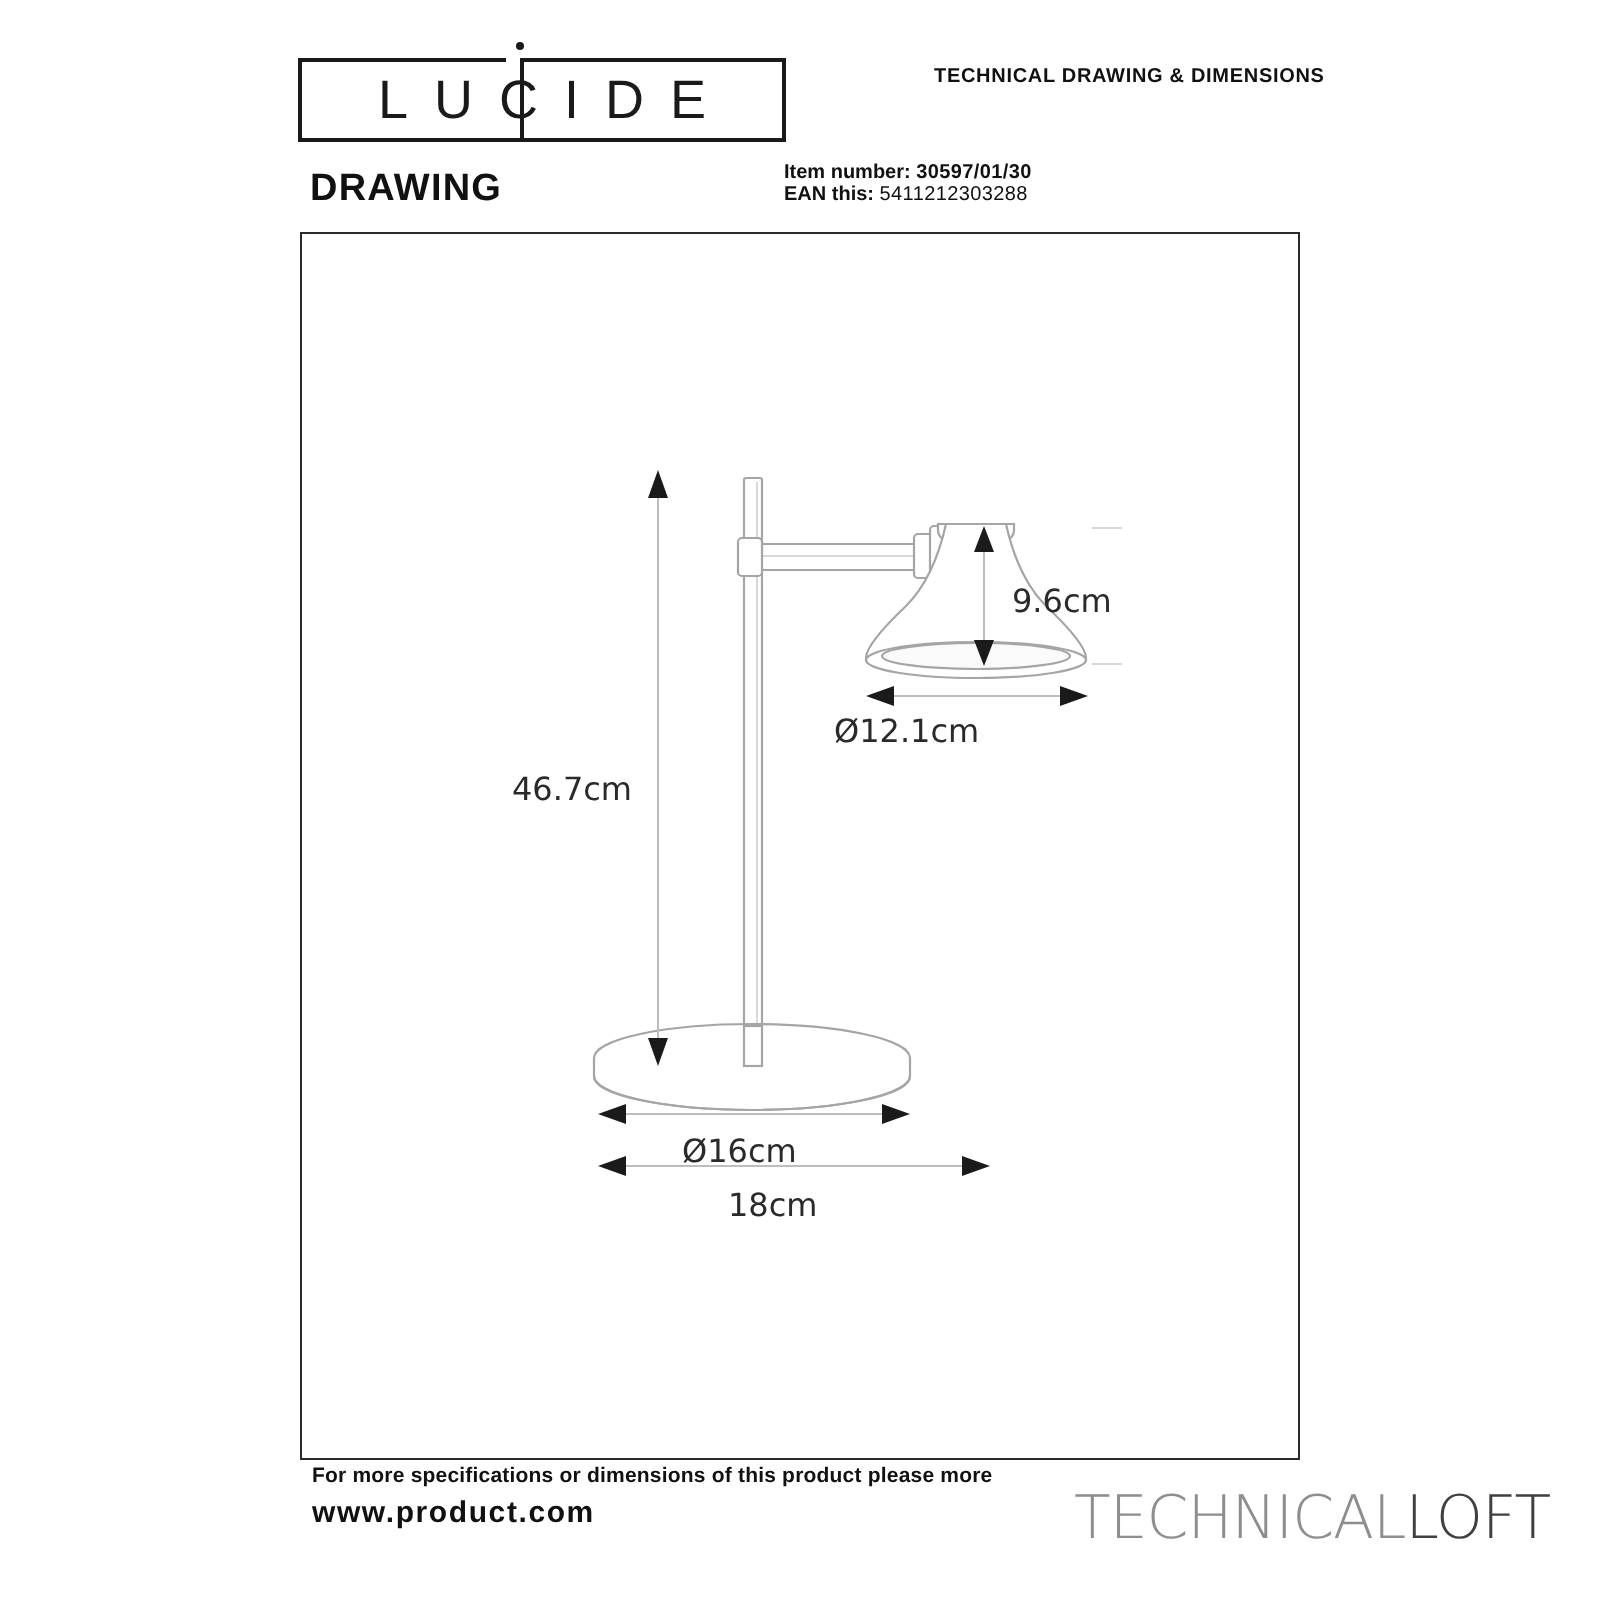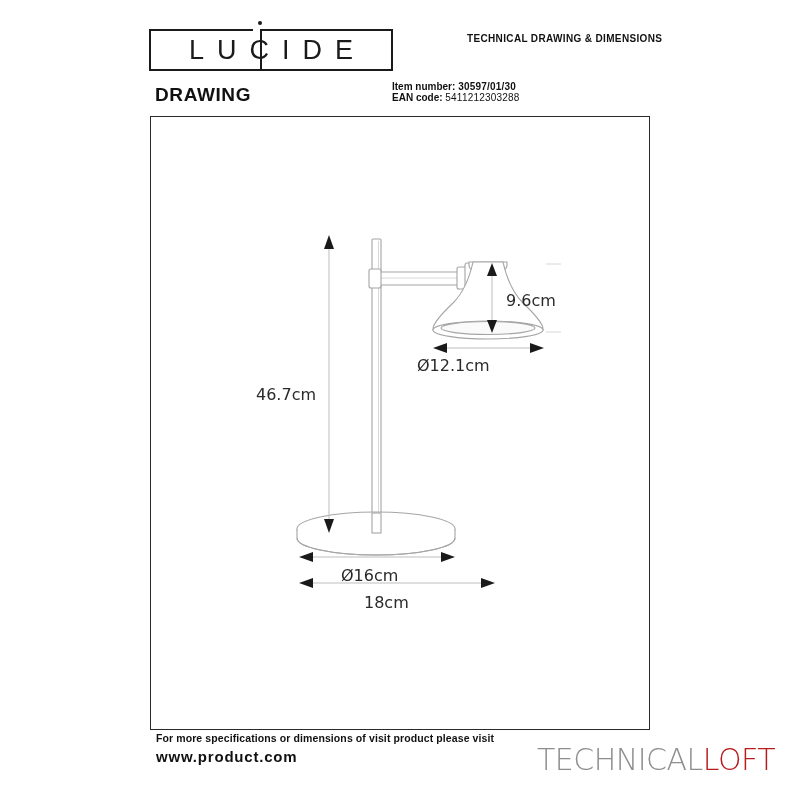--- a/index.html
+++ b/index.html
@@ -155,21 +155,21 @@
     position: absolute;
     left: 537px;
     top: 742px;
     font-size: 30px;
     font-weight: 300;
     letter-spacing: -0.5px;
     white-space: nowrap;
     font-family: "DejaVu Sans", sans-serif;
   }
   #imperium-logo .part-imperium { color: #8e8e8e; }
-  #imperium-logo .part-loft { color: #b91c1c; }
+  #imperium-logo .part-loft { color: #404040; }
 
   .dim-text {
     font-family: "DejaVu Sans", sans-serif;
     fill: #2a2a2a;
   }
 </style>
 </head>
 <body>
 
 <div id="header">
@@ -185,21 +185,21 @@
   <div id="tech-heading">TECHNICAL DRAWING &amp; DIMENSIONS</div>
 
   <div id="product-name">DRAWING</div>
 
   <div id="item-meta">
     <div>
       <span class="meta-key">Item number:</span>
       <span class="meta-val">30597/01/30</span>
     </div>
     <div>
-      <span class="meta-key">EAN code:</span>
+      <span class="meta-key">EAN this:</span>
       <span class="ean-val">5411212303288</span>
     </div>
   </div>
 </div>
 
 <div id="drawing-frame">
   <svg id="drawing-svg" viewBox="0 0 500 614">
 
     <g stroke="#a5a5a5" stroke-width="1.1" fill="#ffffff">
 
@@ -274,18 +274,18 @@
     <g stroke="#bdbdbd" stroke-width="1" fill="none">
       <line x1="156" y1="466" x2="336" y2="466"></line>
       <polygon points="148,466 162,461 162,471" fill="#1a1a1a" stroke="none"></polygon>
       <polygon points="344,466 330,461 330,471" fill="#1a1a1a" stroke="none"></polygon>
     </g>
     <text class="dim-text" x="213" y="491" font-size="16">18cm</text>
 
   </svg>
 </div>
 
-<div id="footer-note">For more specifications or dimensions of visit product please visit</div>
+<div id="footer-note">For more specifications or dimensions of this product please more</div>
 <div id="footer-url">www.product.com</div>
 
 <div id="imperium-logo">
   <span class="part-imperium">TECHNICAL</span><span class="part-loft">LOFT</span>
 </div>
 
 </body></html>

